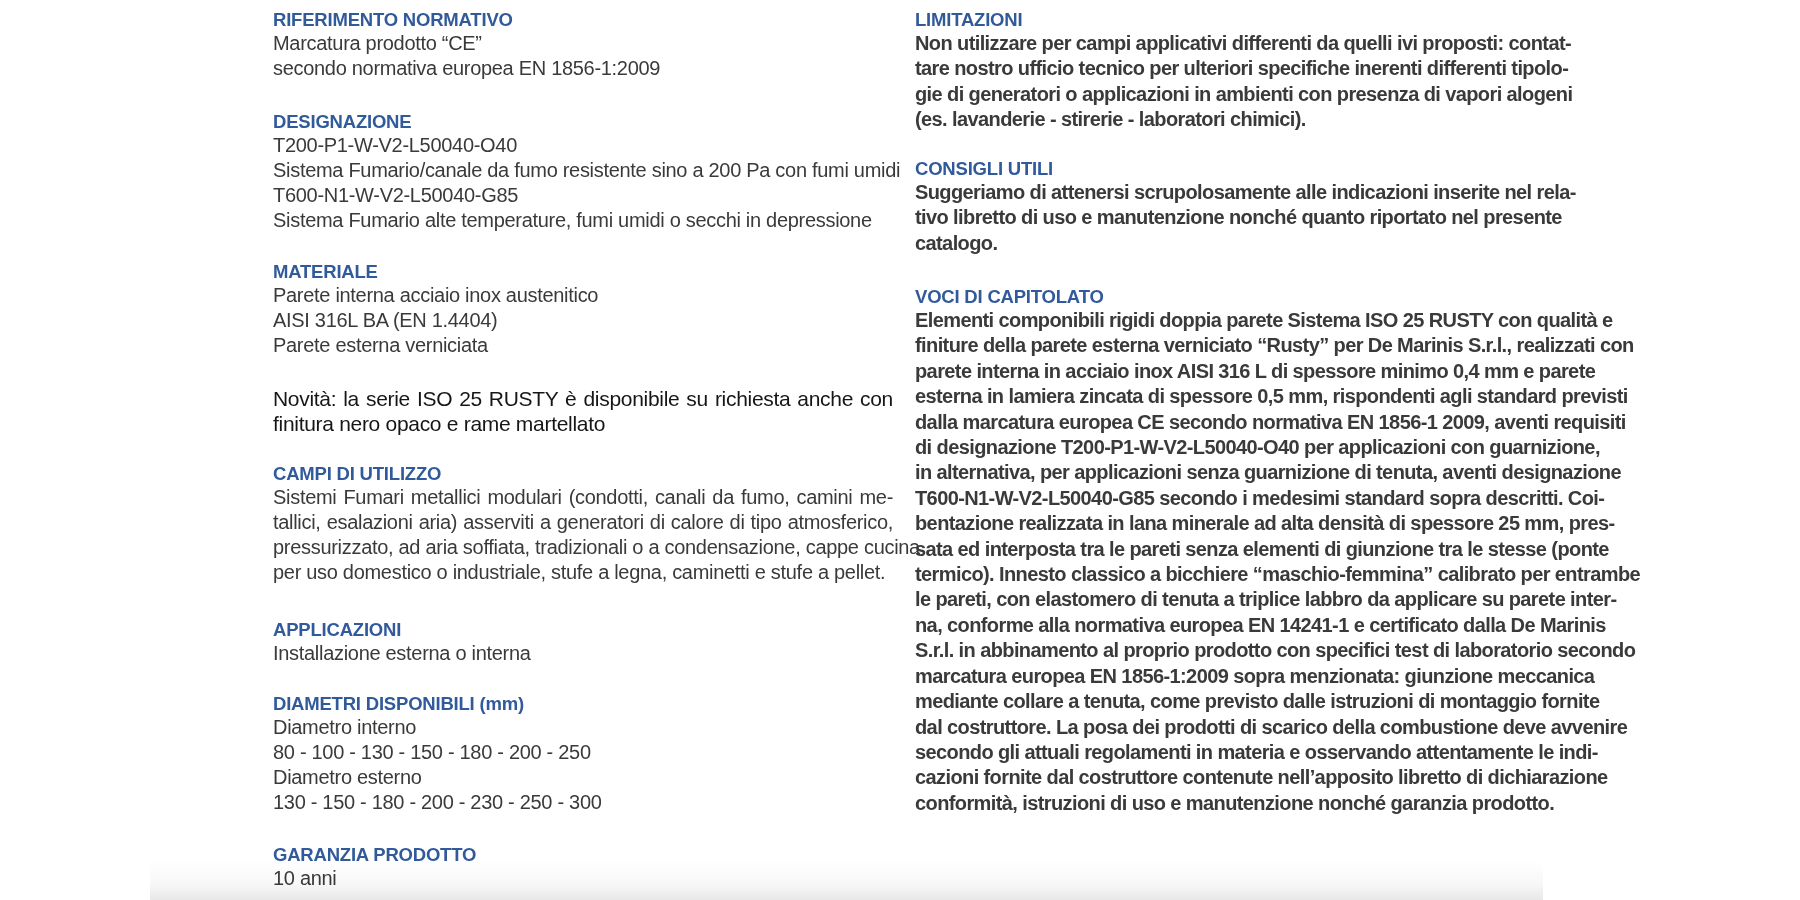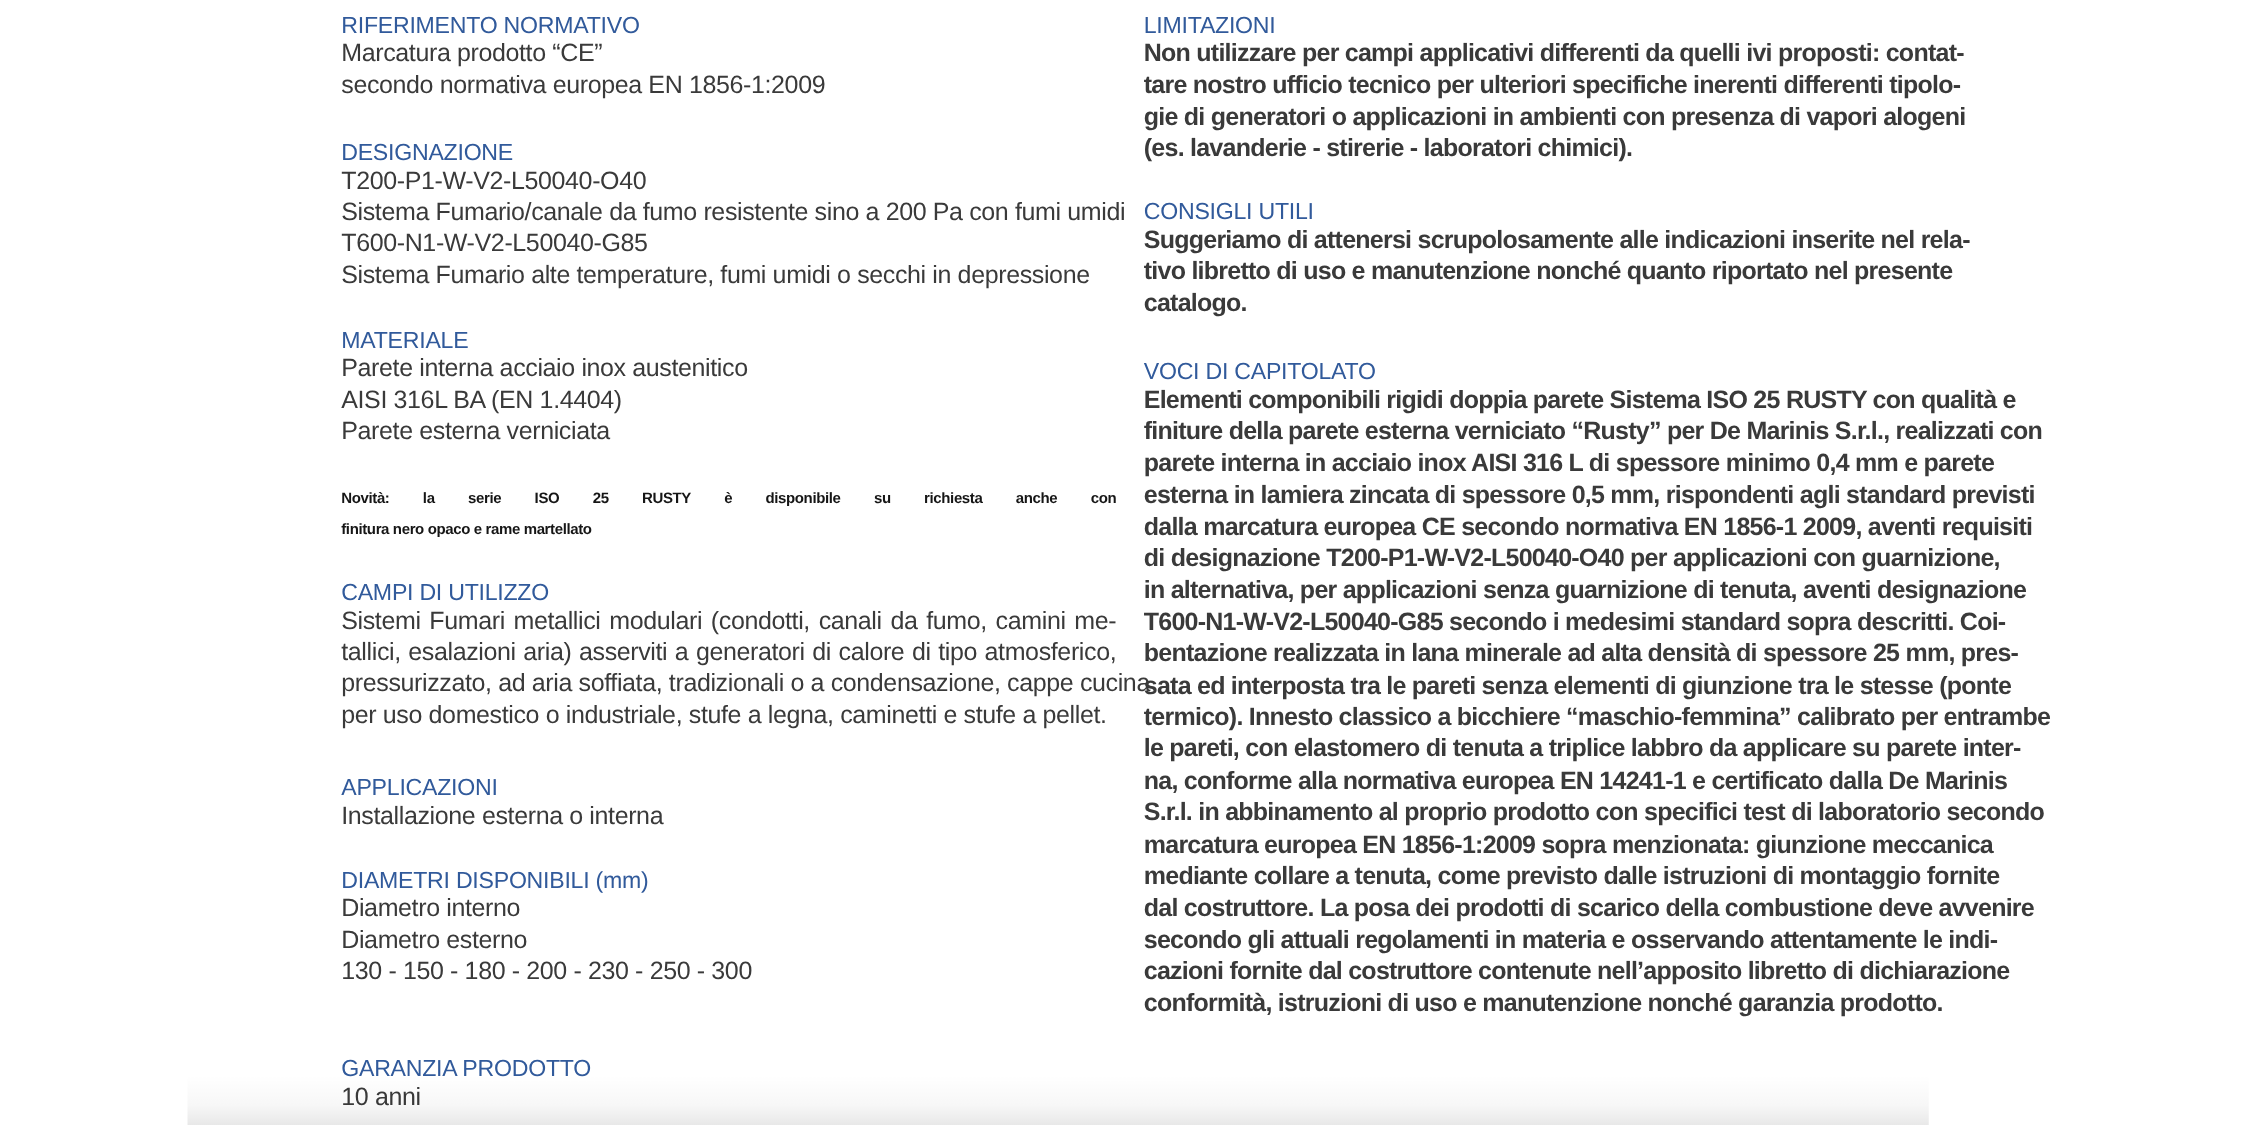--- a/index.html
+++ b/index.html
@@ -20,43 +20,43 @@
     position: absolute;
     top: 0;
     height: 900px;
   }
   .col-left  { left: 273px; width: 620px; }
   .col-right { left: 915px; width: 628px; }
   .sec { position: absolute; left: 0; width: 100%; }
   .h {
     margin: 0;
     font-size: 18.5px;
-    font-weight: normal;
+    font-weight: bold;
     color: #315a9b;
     line-height: 23px;
     letter-spacing: -0.2px;
     white-space: nowrap;
   }
   .h:empty { display: none; }
   .tline {
     font-size: 20px;
     line-height: 25px;
     letter-spacing: -0.3px;
     white-space: nowrap;
     color: #3a3a3a;
   }
   .col-right .tline { letter-spacing: -0.6px; line-height: 25.4px; font-weight: bold; }
   .just .tline.j {
     text-align: justify;
     text-align-last: justify;
   }
   .bold-block .tline {
-    font-weight: bold;
+    font-weight: normal;
     color: #161616;
-    font-size: 12px;
+    font-size: 21px;
   }
   .bottom-shadow {
     position: absolute;
     left: 150px;
     top: 860px;
     width: 1393px;
     height: 40px;
     background: linear-gradient(to bottom, rgba(0,0,0,0) 0%, rgba(0,0,0,0.03) 60%, rgba(0,0,0,0.09) 100%);
     pointer-events: none;
   }
@@ -117,20 +117,21 @@
       <h2 class="h">APPLICAZIONI</h2>
       <div class="lines">
           <div class="tline">Installazione esterna o interna</div>
         </div>
     </section>
 
     <section class="sec" style="top:692px">
       <h2 class="h">DIAMETRI DISPONIBILI (mm)</h2>
       <div class="lines">
           <div class="tline">Diametro interno</div>
+          <div class="tline">80 - 100 - 130 - 150 - 180 - 200 - 250</div>
           <div class="tline">Diametro esterno</div>
           <div class="tline">130 - 150 - 180 - 200 - 230 - 250 - 300</div>
         </div>
     </section>
 
     <section class="sec" style="top:843px">
       <h2 class="h">GARANZIA PRODOTTO</h2>
       <div class="lines">
           <div class="tline">10 anni</div>
         </div>

